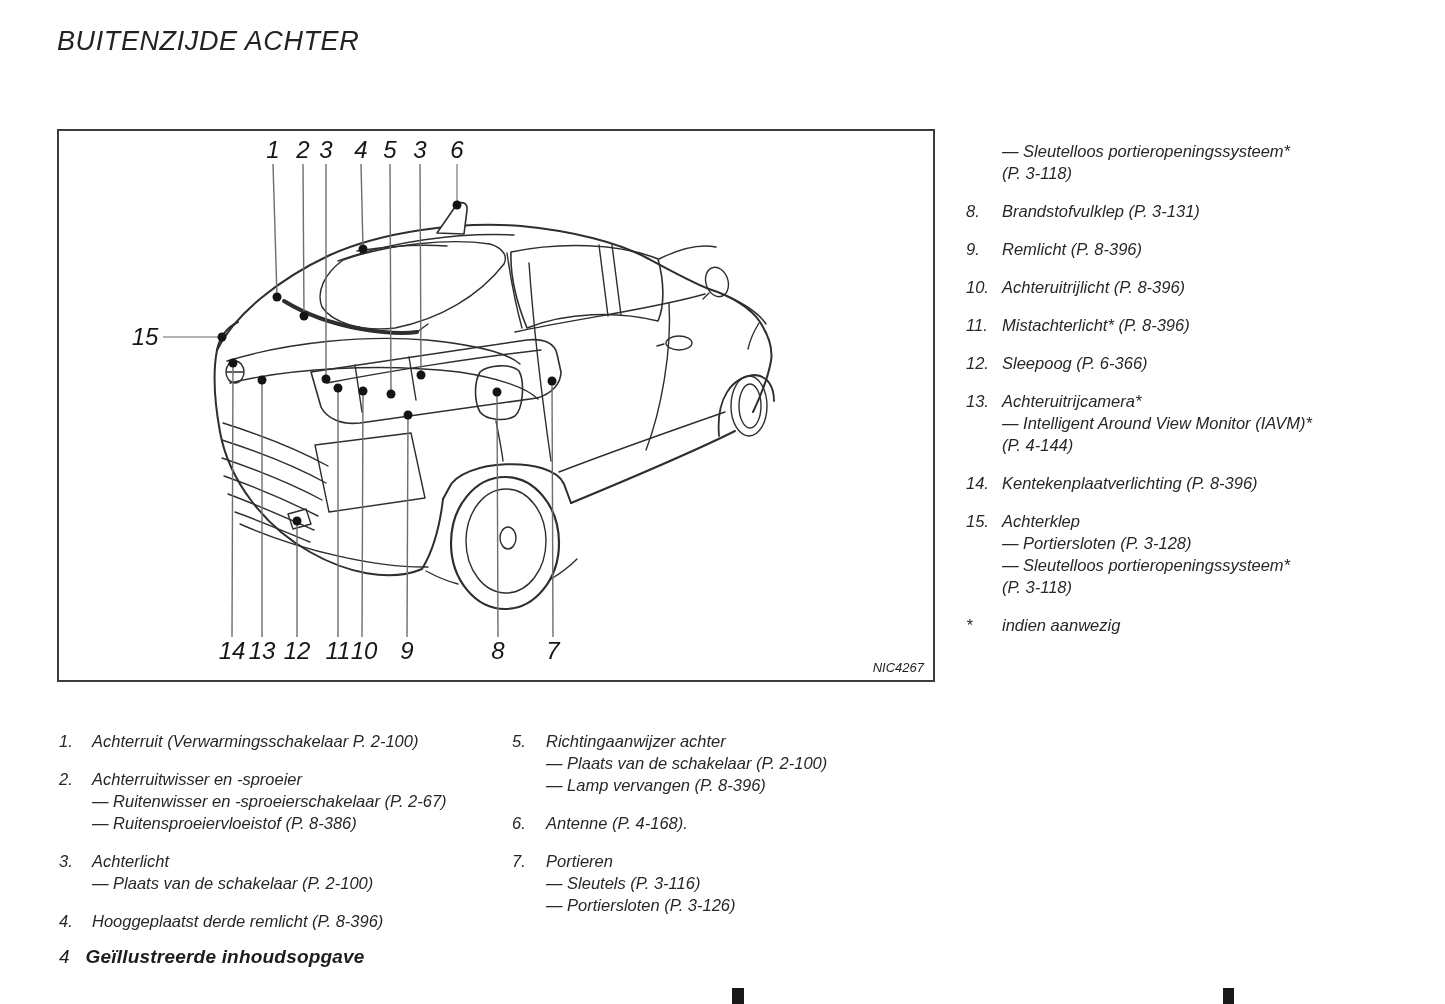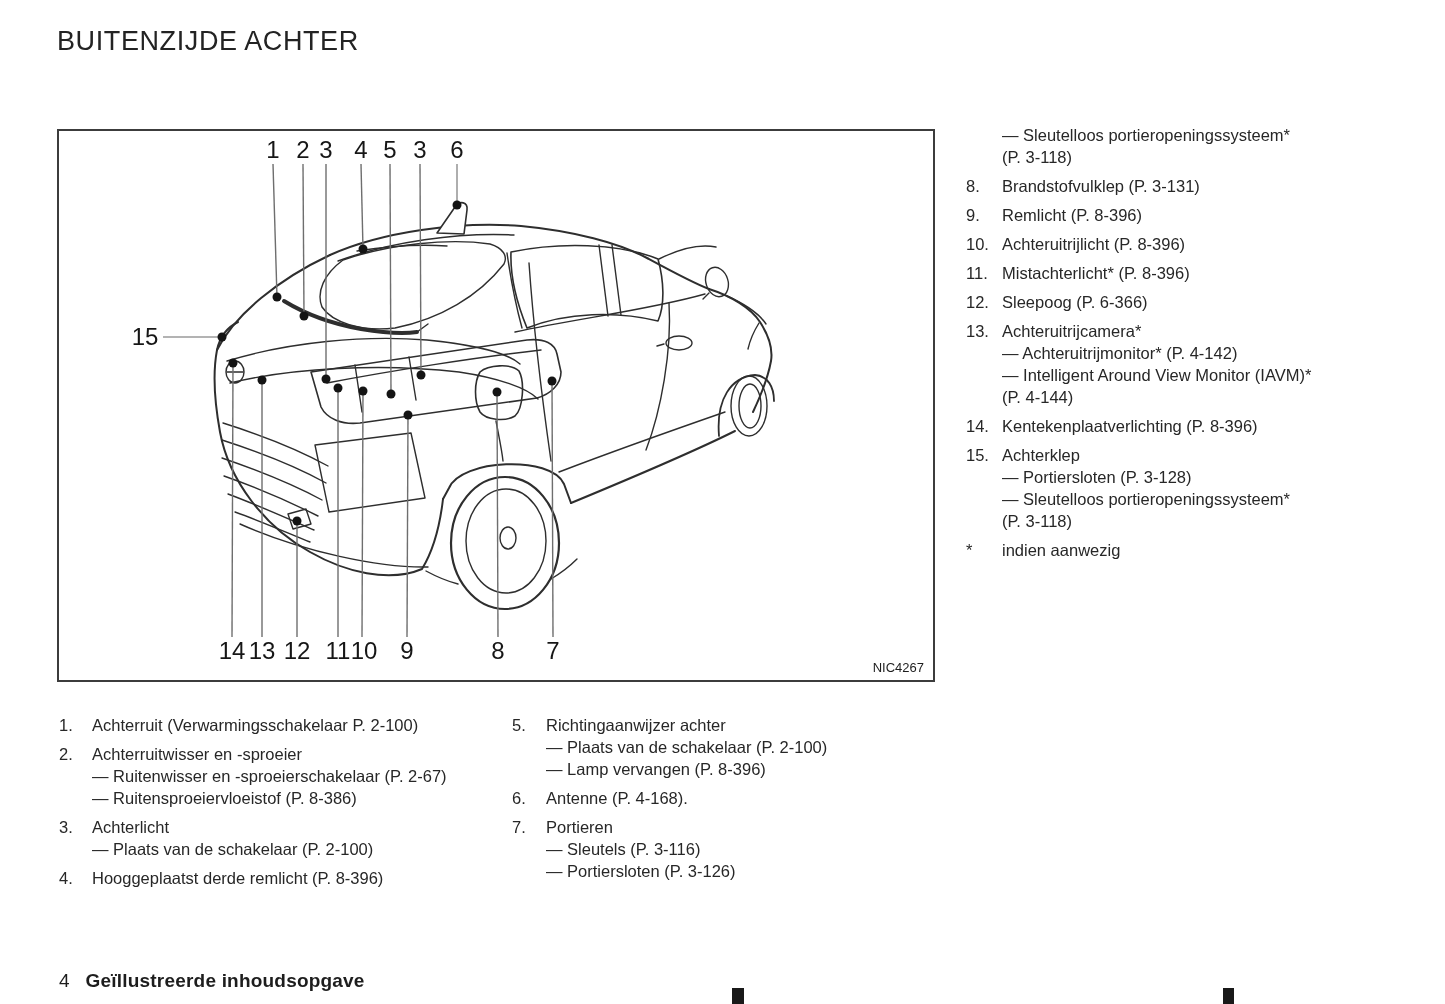--- a/index.html
+++ b/index.html
@@ -1,41 +1,41 @@
 <!DOCTYPE html>
 <html><head>
 <meta charset="utf-8">
 <style>
   html,body{margin:0;padding:0;background:#fff;}
   .page{position:relative;width:1418px;height:1004px;background:#ffffff;overflow:hidden;
-        font-family:"Liberation Sans",sans-serif;color:#262626;}
+        font-family:"Liberation Sans",sans-serif;color:#262626;font-style:italic;}
   .page-title{position:absolute;left:57px;top:26px;font-size:27px;font-weight:500;
         letter-spacing:0.6px;color:#232323;}
   .figure-box{position:absolute;left:57px;top:129px;width:878px;height:553px;
         border:2px solid #3c3c3c;box-sizing:border-box;background:#fff;}
   .figure-box svg{display:block;width:874px;height:549px;}
   .figure-code{position:absolute;right:9px;bottom:5px;font-size:13px;color:#1d1d1d;}
   .callout-num{font-family:"Liberation Sans",sans-serif;font-size:24px;fill:#161616;}
   .leader{stroke:#6e6e6e;stroke-width:1.4;}
   .leader-light{stroke:#9a9a9a;stroke-width:1.6;}
   .dot{fill:#141414;}
 
   .col{position:absolute;font-size:16.5px;line-height:22px;color:#272727;}
   .col-left{left:59px;top:714px;width:455px;}
   .col-mid{left:512px;top:714px;width:425px;}
   .col-right{left:966px;top:124px;width:476px;}
-  .li{display:flex;margin:0 0 7px 0;}
+  .li{display:flex;margin:16px 0 7px 0;}
   .li:last-child{margin-bottom:0;}
   .li-num{flex:none;width:33px;}
   .col-right .li-num{width:36px;}
   .col-mid .li-num{width:34px;}
   .li-body{flex:1;}
   .li-body div{min-height:22px;}
 
-  .footer{position:absolute;left:59px;top:970px;font-size:19px;color:#1d1d1d;}
+  .footer{position:absolute;left:59px;top:946px;font-size:19px;color:#1d1d1d;}
   .footer .pg{font-weight:400;margin-right:16px;}
   .footer .sec{font-weight:700;letter-spacing:0.2px;}
   .tab-mark{position:absolute;background:#191919;}
   .tab-mark.t1{left:732px;top:988px;width:12px;height:16px;}
   .tab-mark.t2{left:1223px;top:988px;width:11px;height:16px;}
 </style>
 </head>
 <body>
 
 <div class="page">
@@ -219,21 +219,20 @@
     <div class="li">
       <span class="li-num">12.</span>
       <div class="li-body">
           <div>Sleepoog (P. 6-366)</div>
         </div>
     </div>
     <div class="li">
       <span class="li-num">13.</span>
       <div class="li-body">
         <div>Achteruitrijcamera*</div>
-        <div>— Achteruitrijmonitor* (P. 4-142)</div>
         <div>— Intelligent Around View Monitor (IAVM)*</div>
         <div>(P. 4-144)</div>
       </div>
     </div>
     <div class="li">
       <span class="li-num">14.</span>
       <div class="li-body">
           <div>Kentekenplaatverlichting (P. 8-396)</div>
         </div>
     </div>

